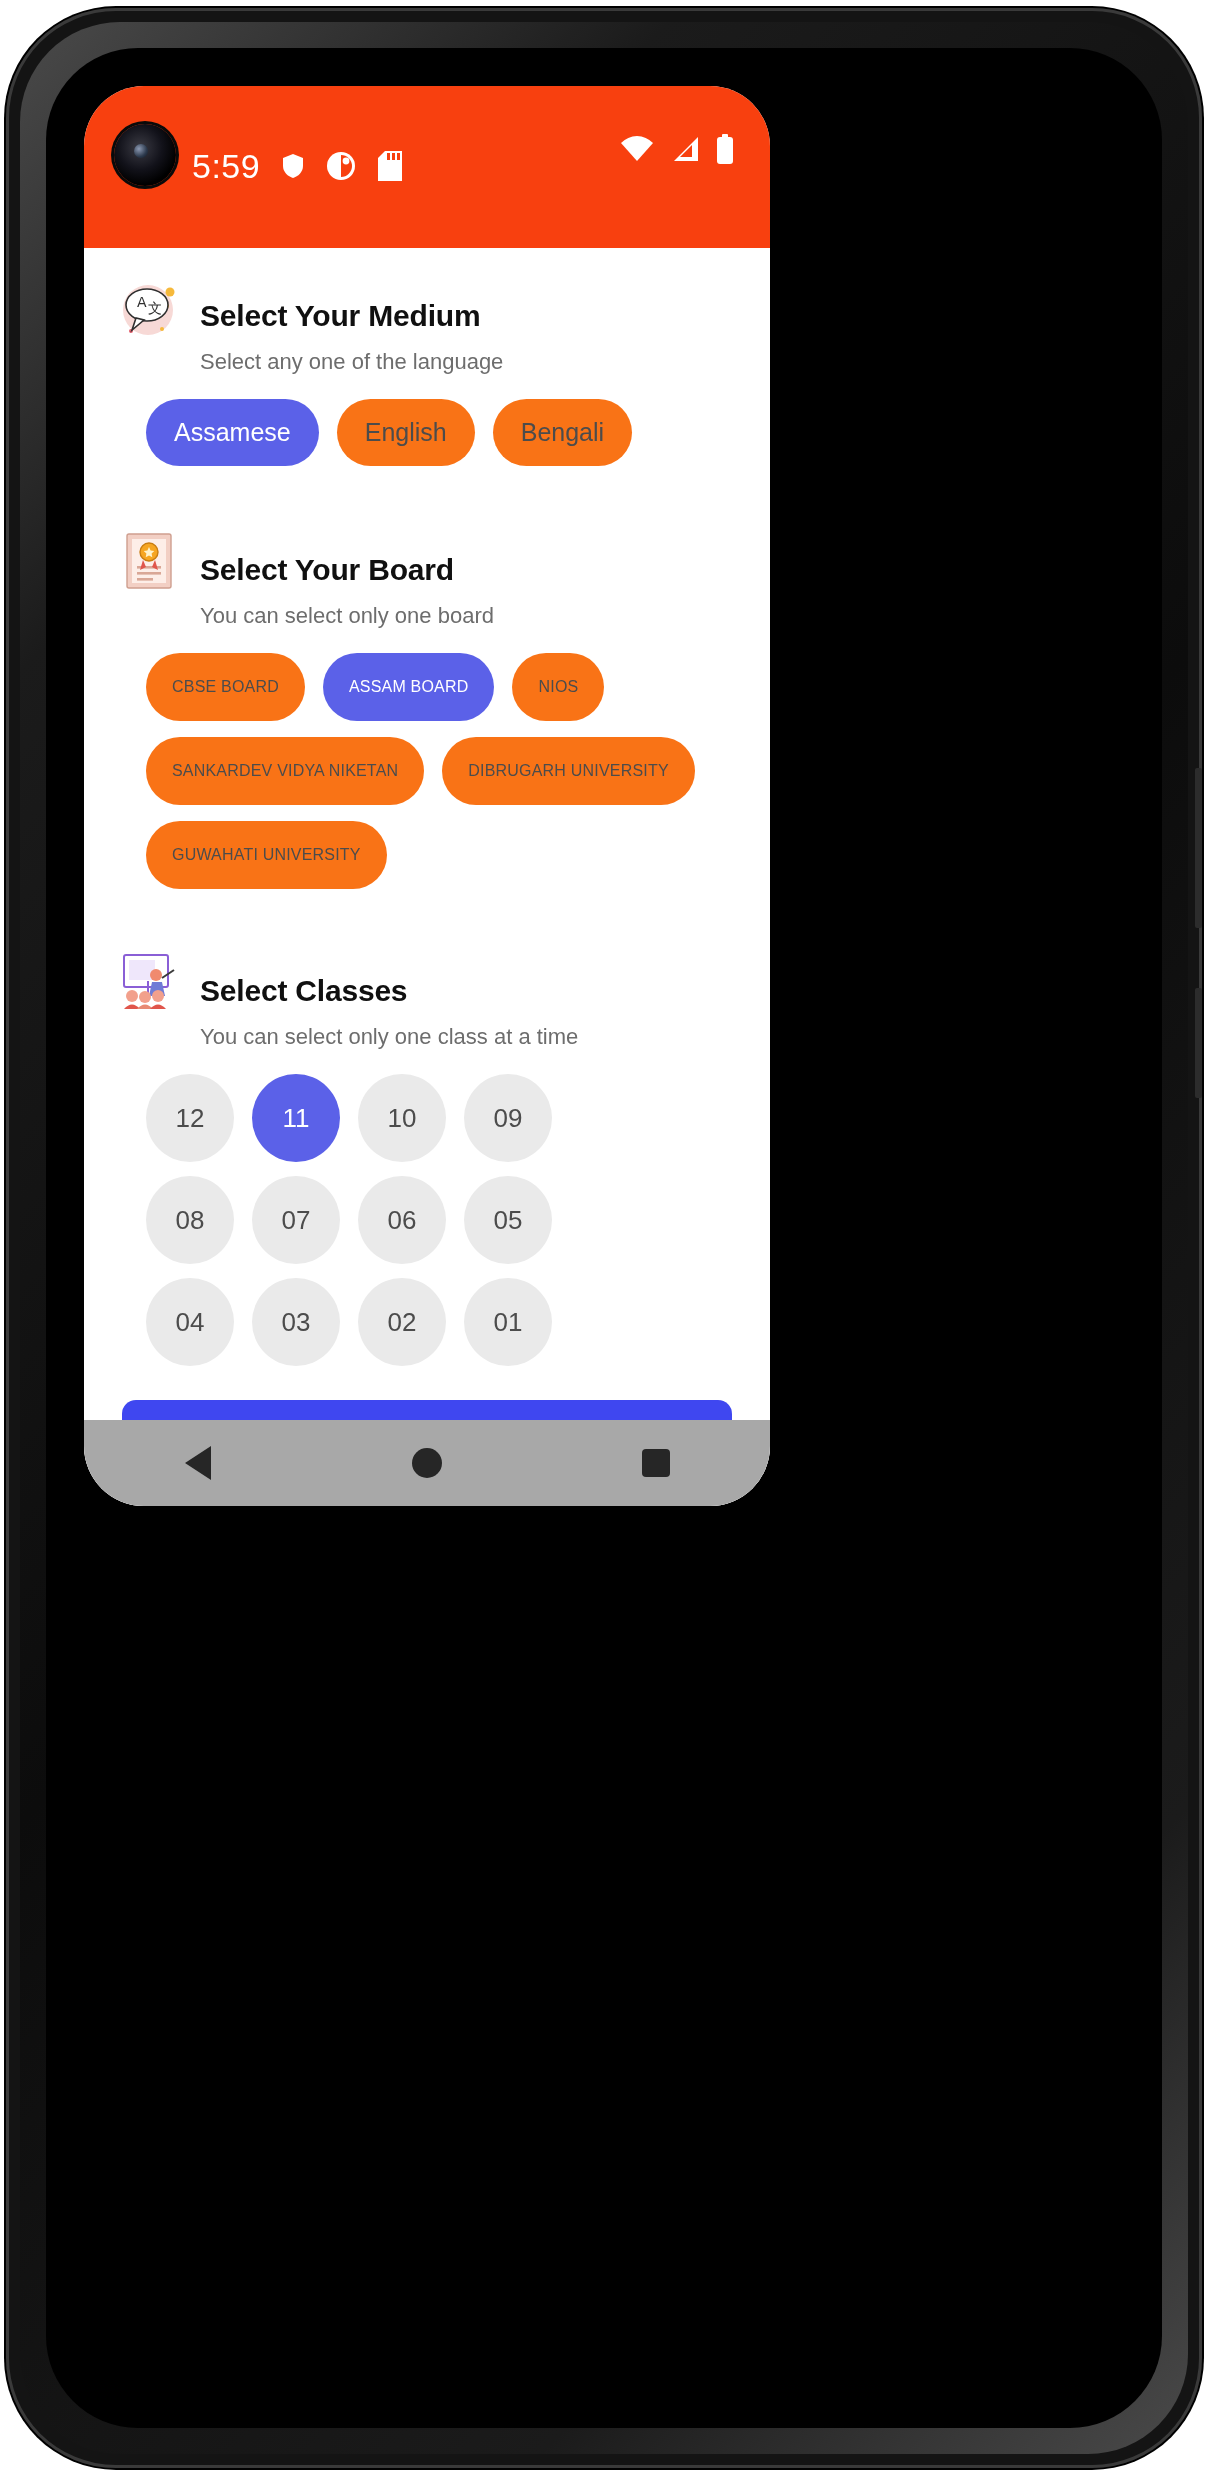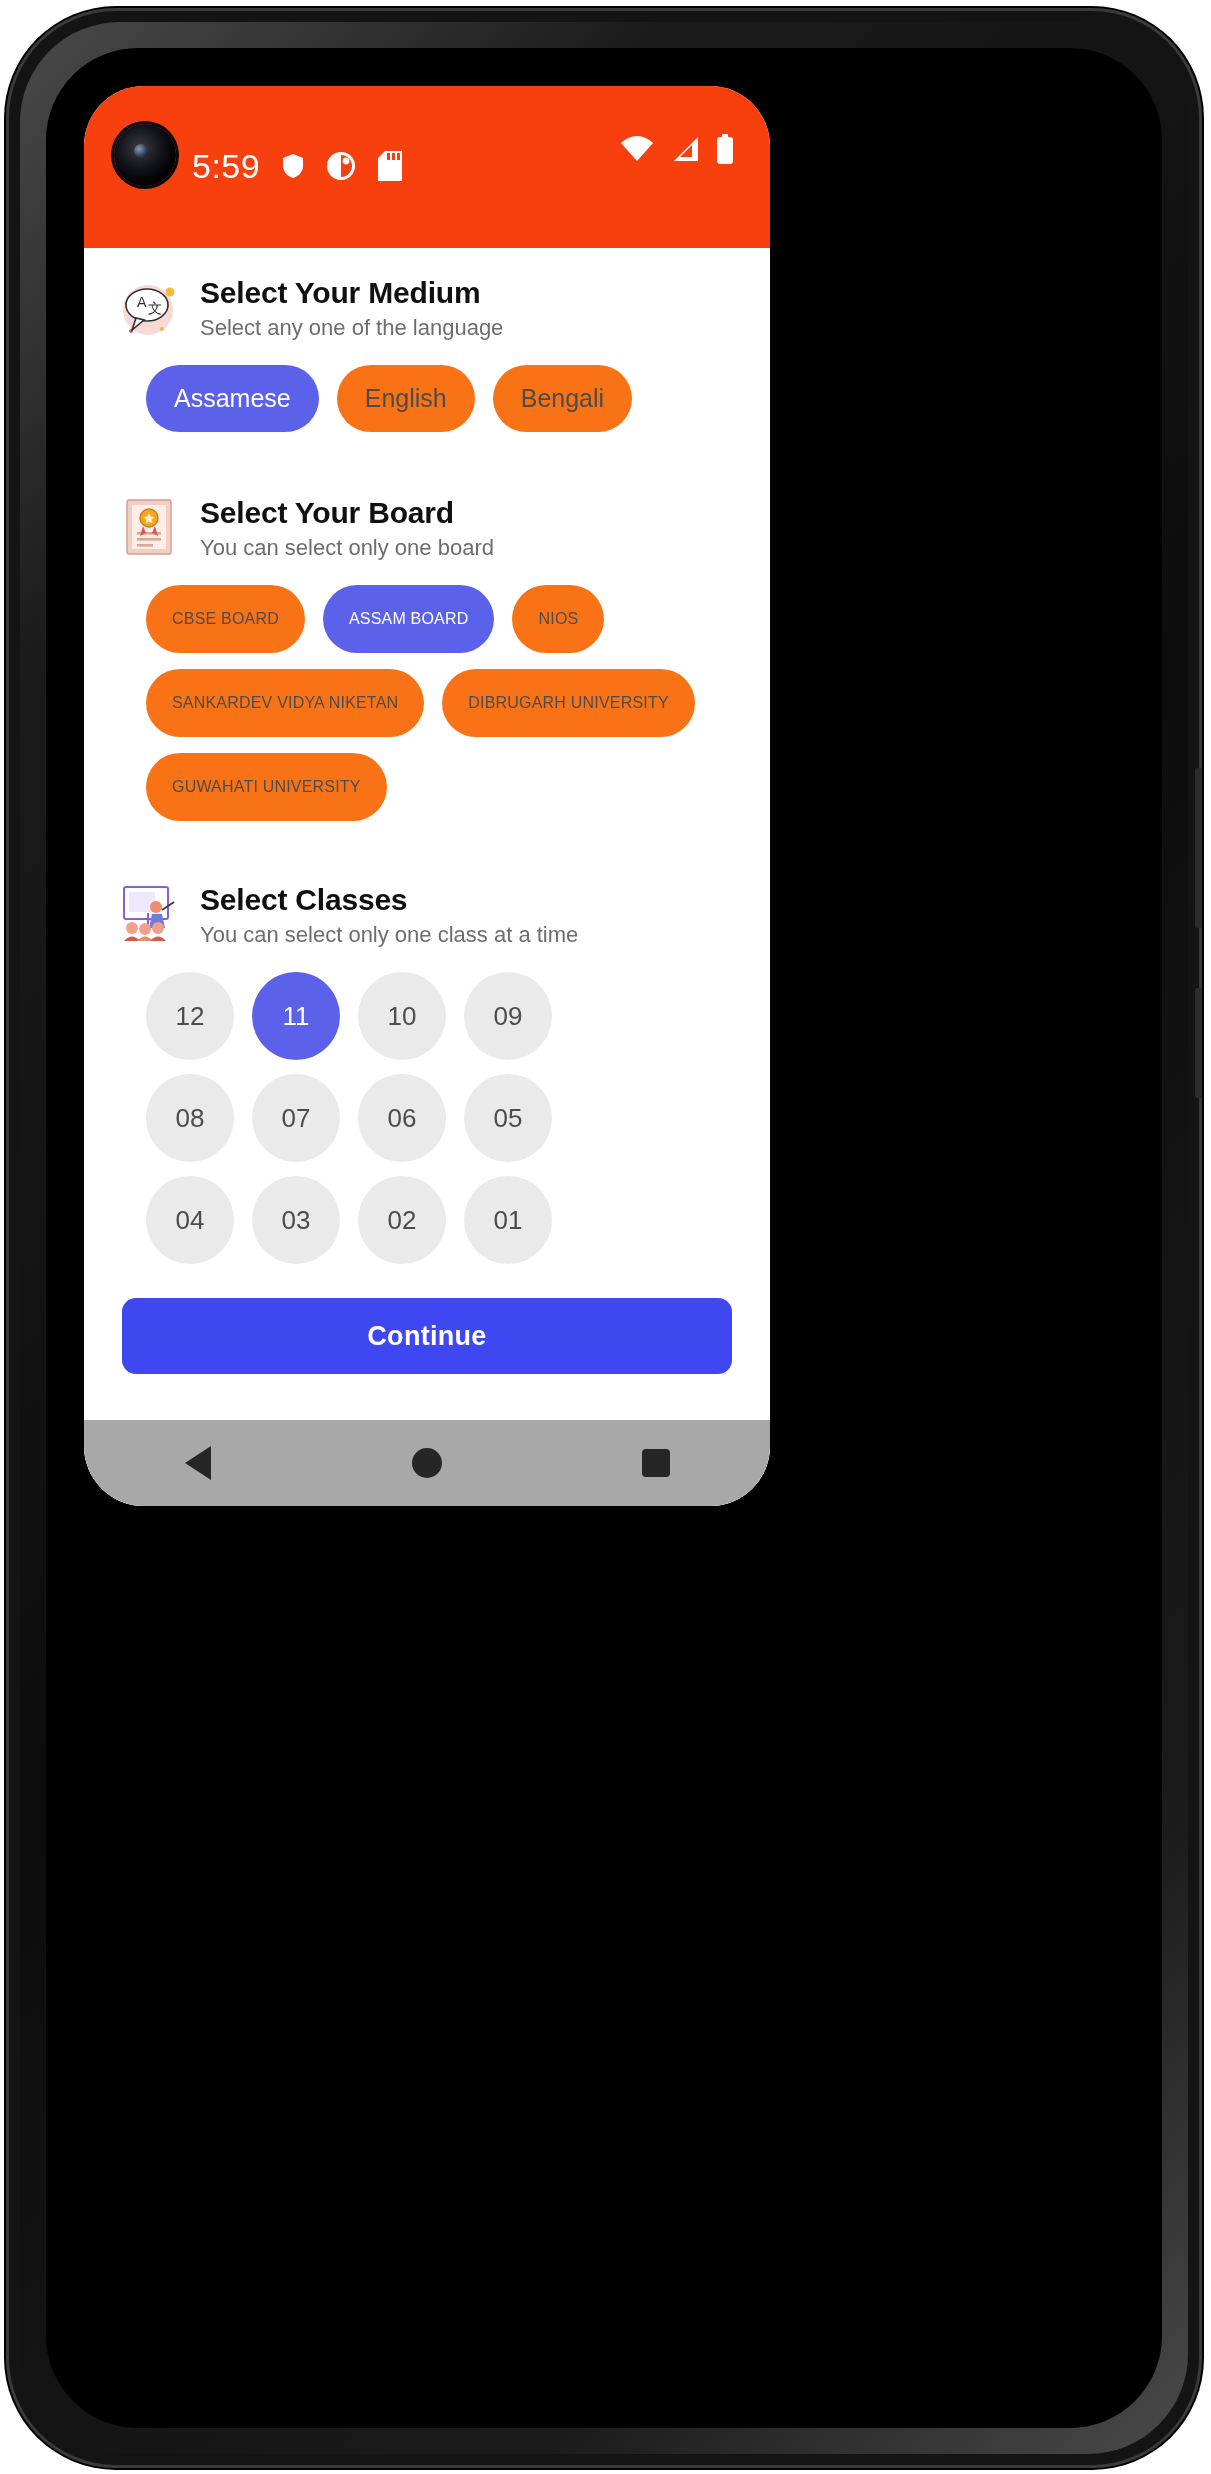--- a/index.html
+++ b/index.html
@@ -104,25 +104,25 @@
     padding-left: 10px;
   }
   .sec-icon {
     width: 62px; height: 62px;
     flex: 0 0 62px;
     position: relative;
     margin-top: 2px;
   }
   .sec-title {
     font-size: 30px; font-weight: 700; color: #101010;
-    line-height: 38px; letter-spacing: -0.2px;
+    line-height: 38px; letter-spacing: -0.2px; margin-top: 23px;
   }
   .sec-sub {
     font-size: 22px; color: #6d6d6d; font-weight: 400;
-    line-height: 30px; margin-top: 1px;
+    line-height: 30px; margin-top: 12px;
   }
 
   .chiprow {
     display: flex; flex-wrap: wrap; gap: 16px 18px;
     padding: 22px 0 0 38px;
   }
   .chip {
     border-radius: 999px;
     background: #f97316;
     color: #4c4c4c;

